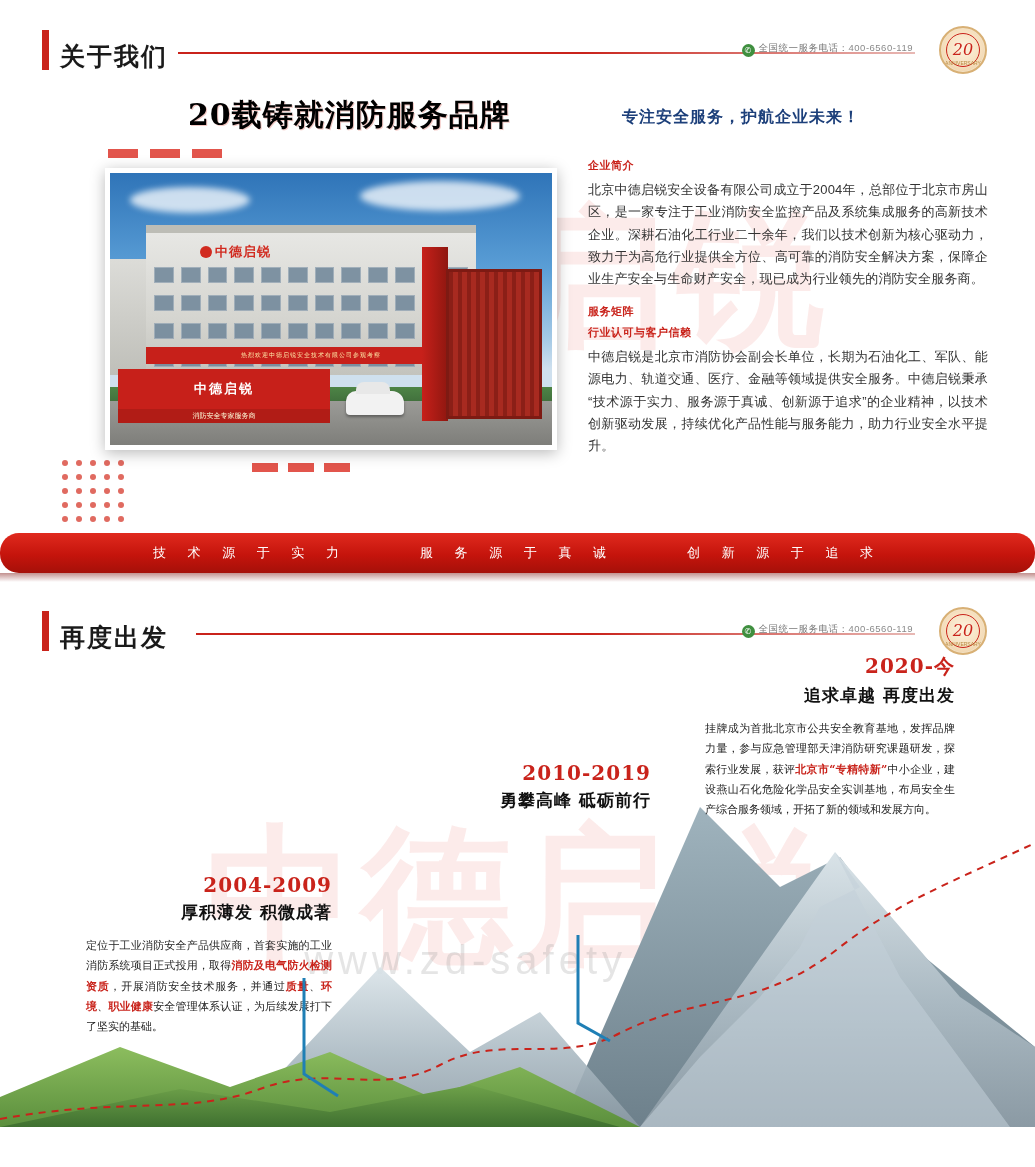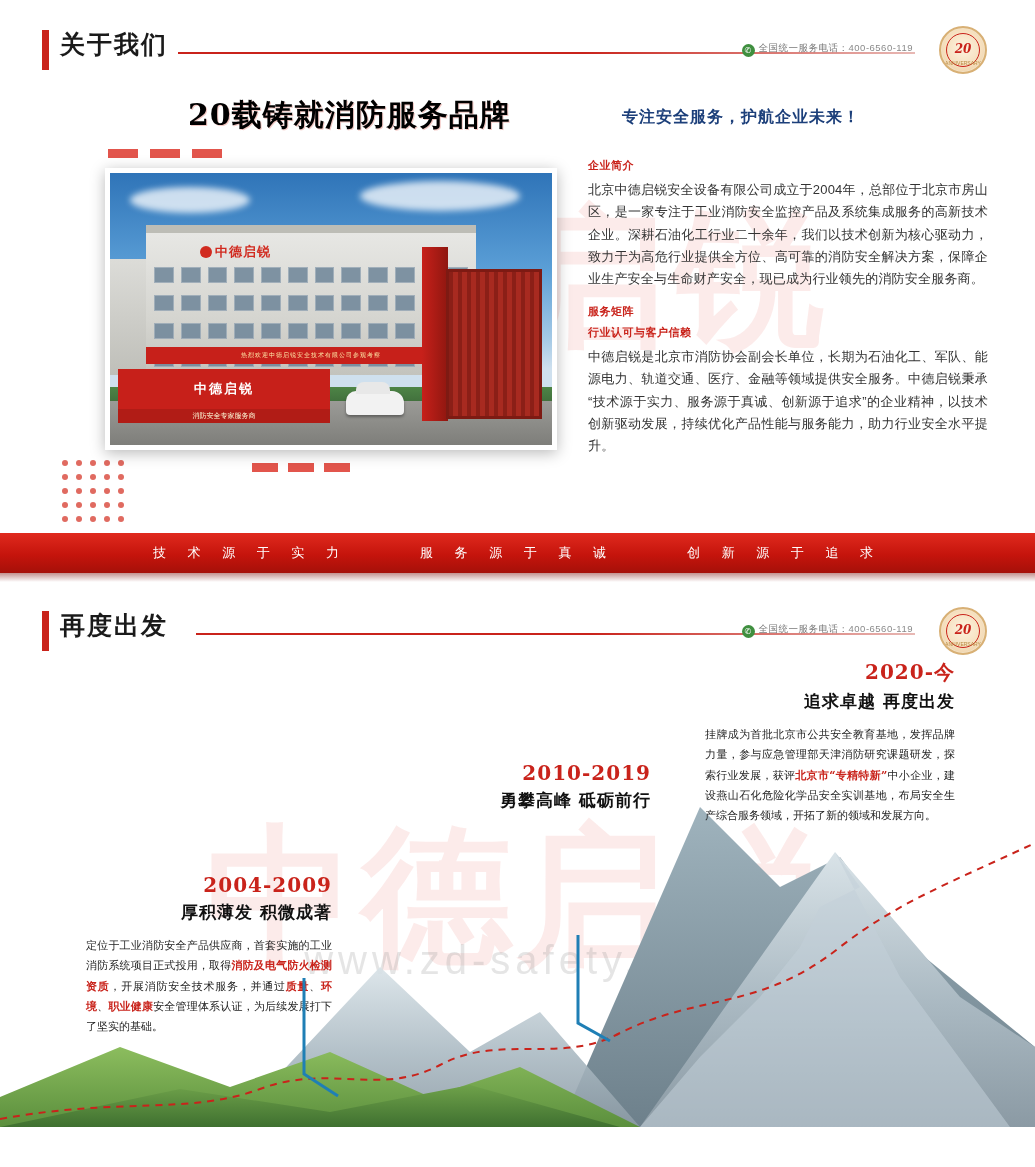--- a/index.html
+++ b/index.html
@@ -65,21 +65,21 @@
     position: absolute;
     left: 42px;
     top: 6px;
     width: 7px;
     height: 40px;
     background: #c9231b;
   }
   .hdr-title {
     position: absolute;
     left: 60px;
-    top: 4px;
+    top: 16px;
     font-size: 25px;
     font-weight: bold;
     color: #1a1a1a;
     letter-spacing: 2px;
     font-family: "DejaVu Sans", sans-serif;
   }
   .hdr-line {
     position: absolute;
     left: 178px;
     top: 28px;
@@ -123,22 +123,22 @@
   .badge20 .b-inner {
     position: absolute;
     inset: 5px;
     border-radius: 50%;
     border: 1px solid #c9231b;
   }
   .badge20 .b-text {
     position: absolute;
     top: 50%; left: 50%;
     transform: translate(-50%,-55%);
-    font-size: 12px;
-    font-weight: bold;
+    font-size: 16px;
+    font-weight: normal;
     font-style: italic;
     color: #c9231b;
     font-family: "DejaVu Serif", serif;
   }
   .badge20 .b-sub {
     position: absolute;
     bottom: 6px; left: 50%;
     transform: translateX(-50%);
     font-size: 5px;
     color: #b8893f;
@@ -309,20 +309,21 @@
   }
 
   
   .ribbon {
     position: absolute;
     left: 0;
     width: 1035px;
     height: 40px;
     background: linear-gradient(to bottom, #e02a1e 0%, #c5140c 55%, #a51009 100%);
     color: #fff;
+    border-radius: 19px;
   }
   .ribbon .inner {
     position: relative; height: 100%;
     display: flex; align-items: center; justify-content: center;
     gap: 72px;
     font-size: 13px;
     letter-spacing: 9px;
     font-weight: 500;
   }
   .ribbon-shadow {
@@ -584,21 +585,21 @@
       <div class="tl-year">2010-2019</div>
       <div class="tl-head">勇攀高峰  砥砺前行</div>
     </div>
     <svg class="tl-elbow" style="left:572px; top:352px; width:40px; height:110px;" viewBox="0 0 40 110">
       <path d="M6,0 L6,88 L38,106" fill="none" stroke="#1f7fb5" stroke-width="3"></path>
     </svg>
     <div class="flag" style="left:458px; top:1010px;">
       
     </div>
 
-    <div class="tl-block" style="left:705px; top:76px; width:250px;">
+    <div class="tl-block" style="left:705px; top:70px; width:250px;">
       <div class="tl-year">2020-今</div>
       <div class="tl-head">追求卓越  再度出发</div>
       <div class="tl-body">挂牌成为首批北京市公共安全教育基地，发挥品牌力量，参与应急管理部天津消防研究课题研发，探索行业发展，获评<span class="hl">北京市“专精特新”</span>中小企业，建设燕山石化危险化学品安全实训基地，布局安全生产综合服务领域，开拓了新的领域和发展方向。</div>
     </div>
     <div class="flag" style="left:828px; top:886px;">
       
     </div>
 
   </div>
 

